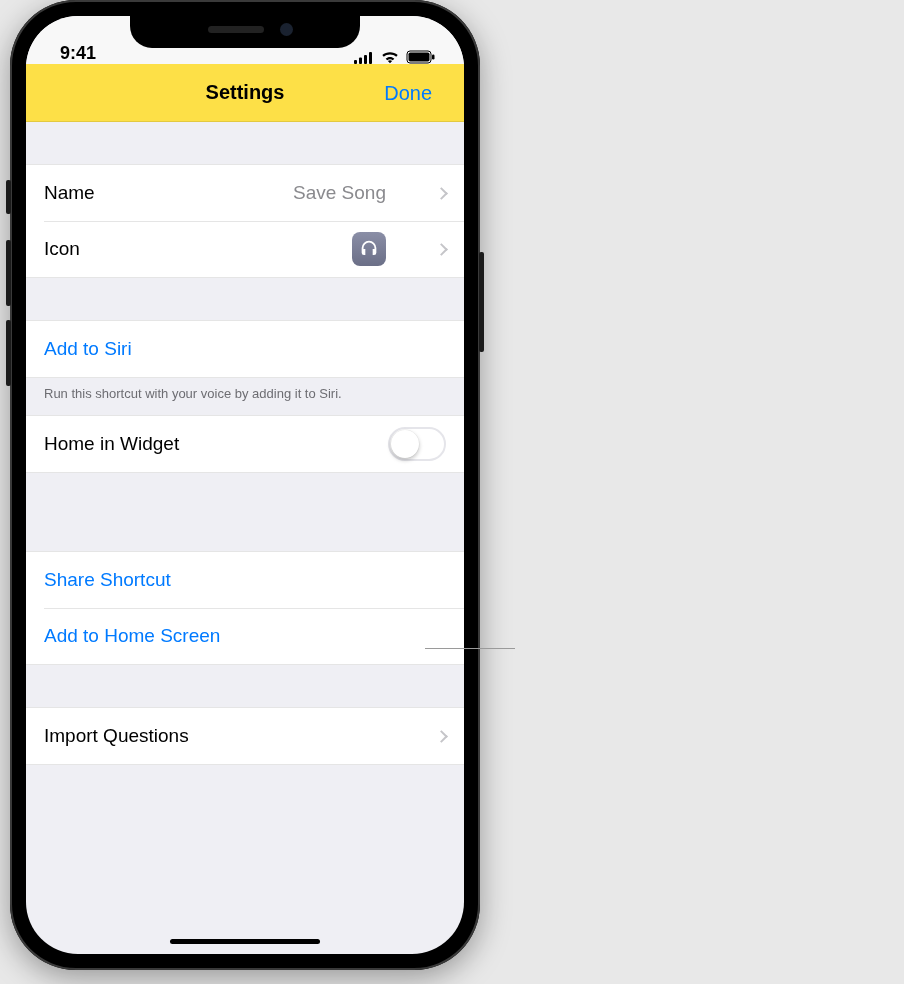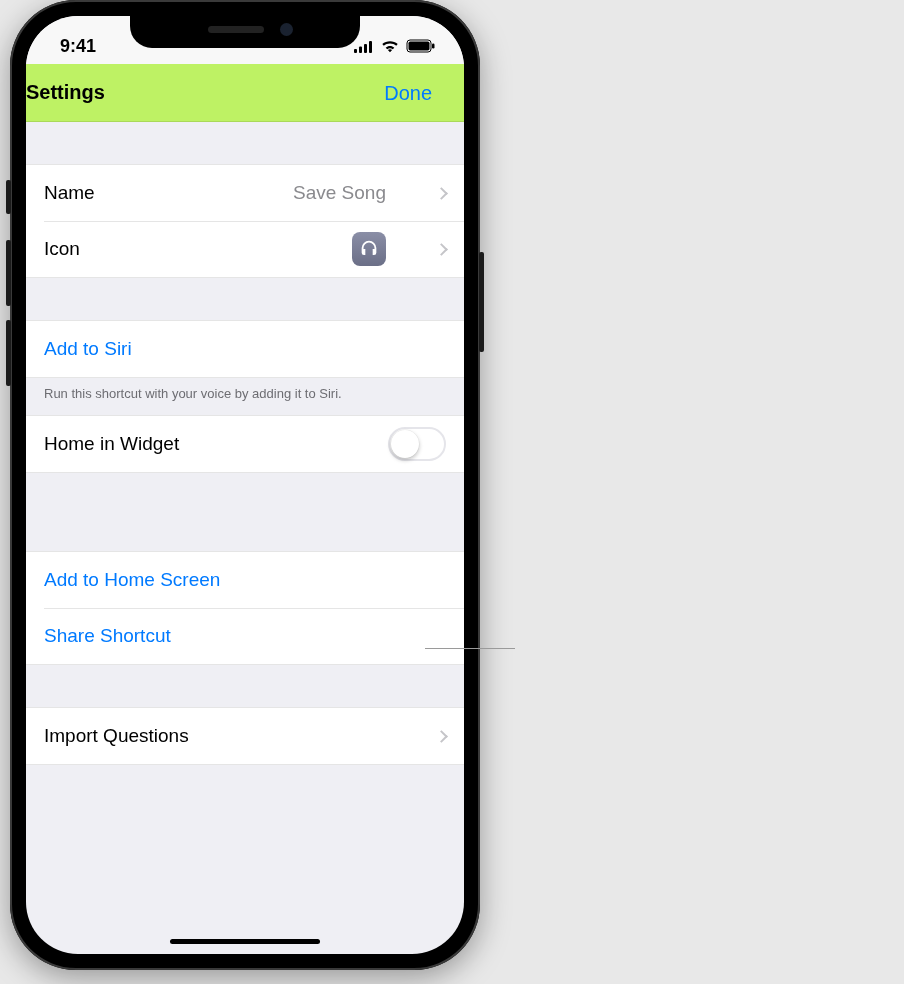--- a/index.html
+++ b/index.html
@@ -67,39 +67,39 @@
       left: 150px; top: 9px;
       width: 13px; height: 13px;
       background: #1a2230; border-radius: 50%;
     }
 
     
     .status-bar {
       height: 48px;
       display: flex;
       justify-content: space-between;
-      align-items: center;
+      align-items: flex-end;
       padding: 12px 28px 0 34px;
       background: #f8f8f8;
       position: relative;
       z-index: 2;
     }
     .status-time { font-weight: 600; font-size: 18px; }
     .status-icons { display: flex; align-items: center; gap: 6px; }
     .status-icons svg { display: block; }
 
     
     .nav-bar {
       height: 58px;
-      background: #bef264;
+      background: #fde047;
       border-bottom: 1px solid rgba(0,0,0,0.10);
       position: relative;
       display: flex;
       align-items: center;
-      justify-content: flex-start;
+      justify-content: center;
     }
     .nav-title {
       font-size: 20px; font-weight: 600;
     }
     .nav-done {
       position: absolute; right: 32px; top: 50%; transform: translateY(-50%);
       color: #007aff; font-size: 20px; font-weight: 400;
     }
 
     
@@ -266,24 +266,24 @@
         </div>
       </div>
 
       <div class="gap sm"></div>
 
 
       <div class="gap"></div>
 
       <div class="group">
         <div class="cell">
+          <div class="cell-label link">Share Shortcut</div>
+        </div>
+        <div class="cell">
           <div class="cell-label link">Add to Home Screen</div>
-        </div>
-        <div class="cell">
-          <div class="cell-label link">Share Shortcut</div>
         </div>
       </div>
 
       <div class="gap"></div>
 
       <div class="group">
         <div class="cell">
           <div class="cell-label">Import Questions</div>
           <div class="chevron"></div>
         </div>

